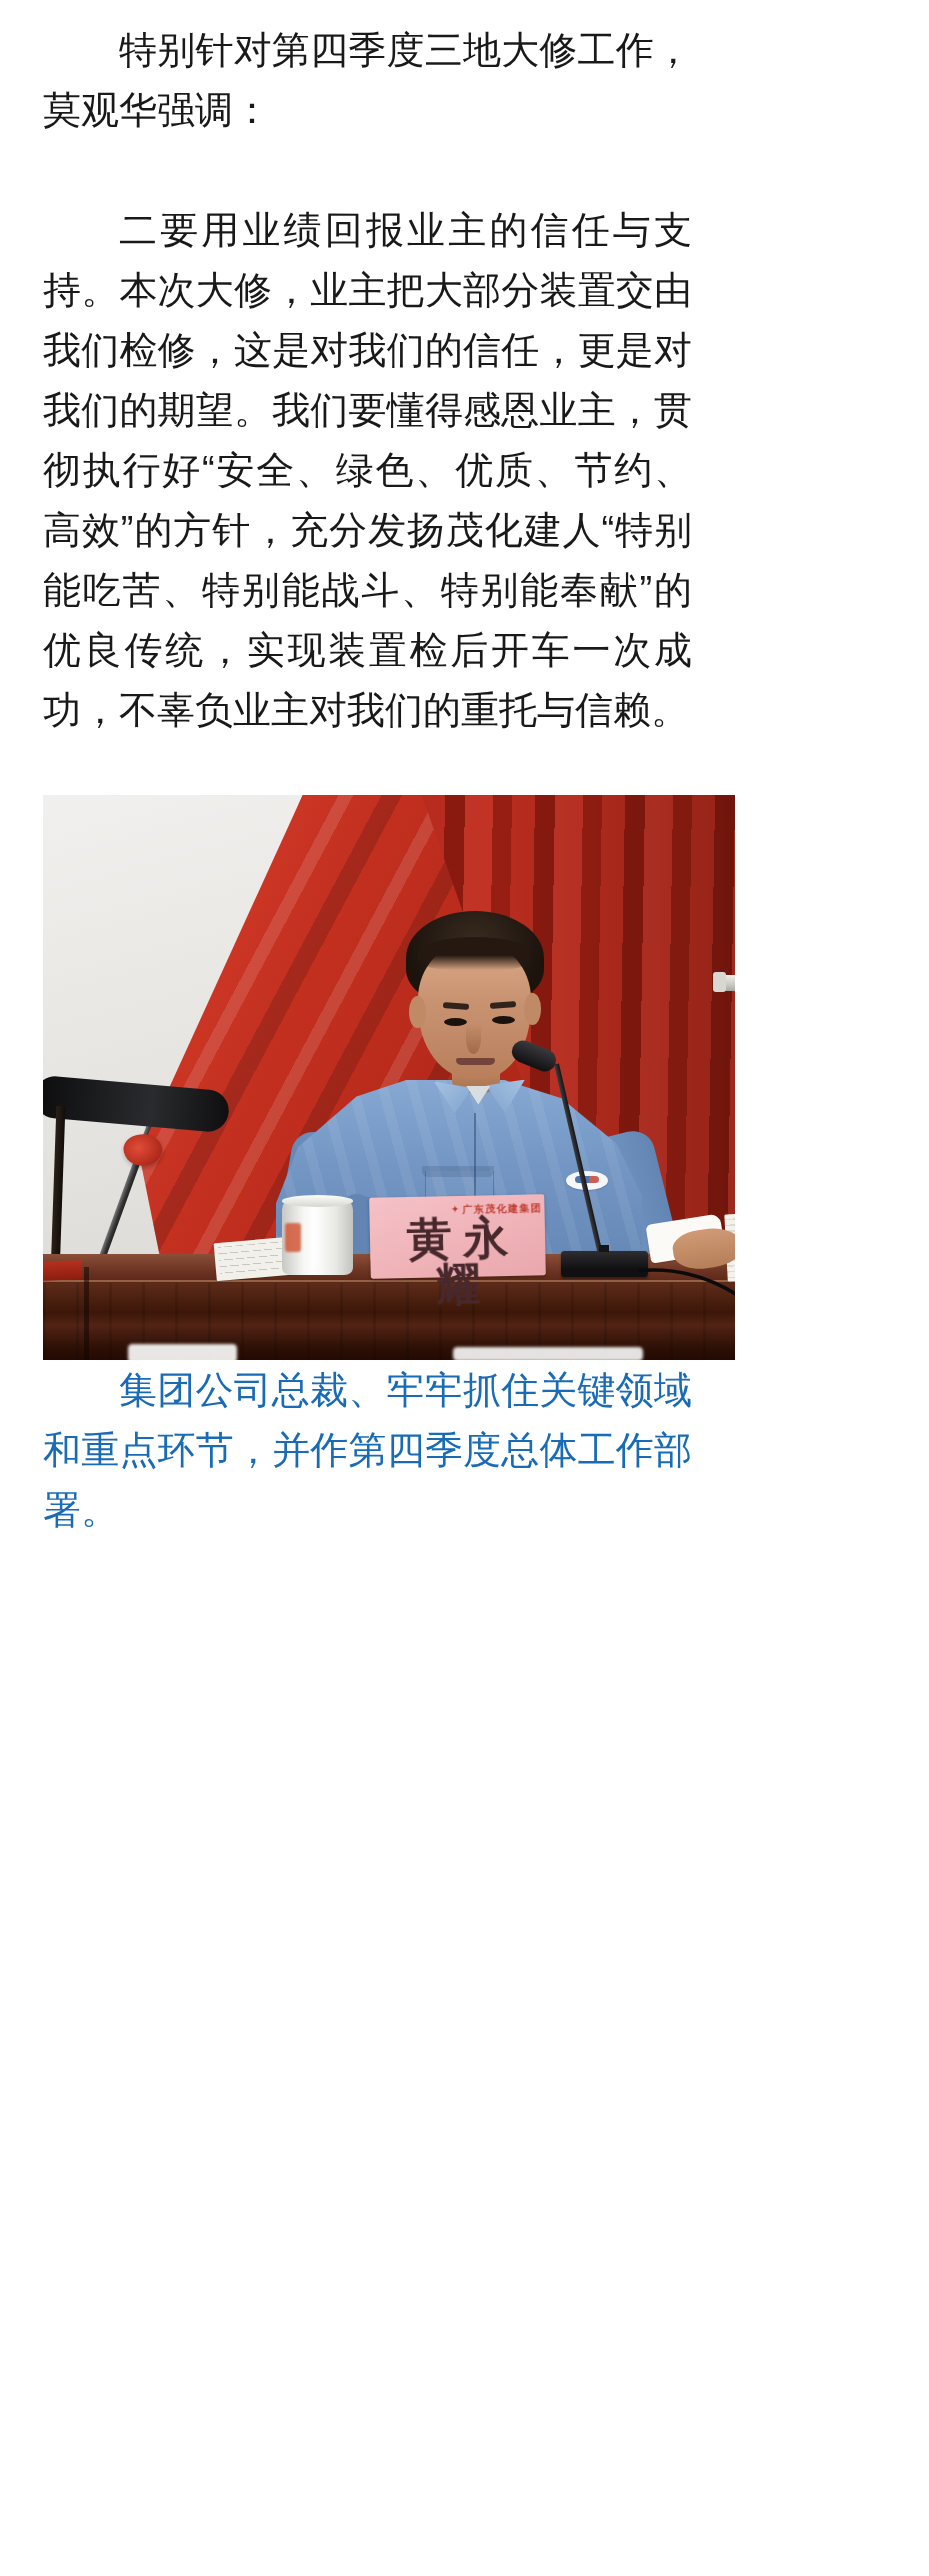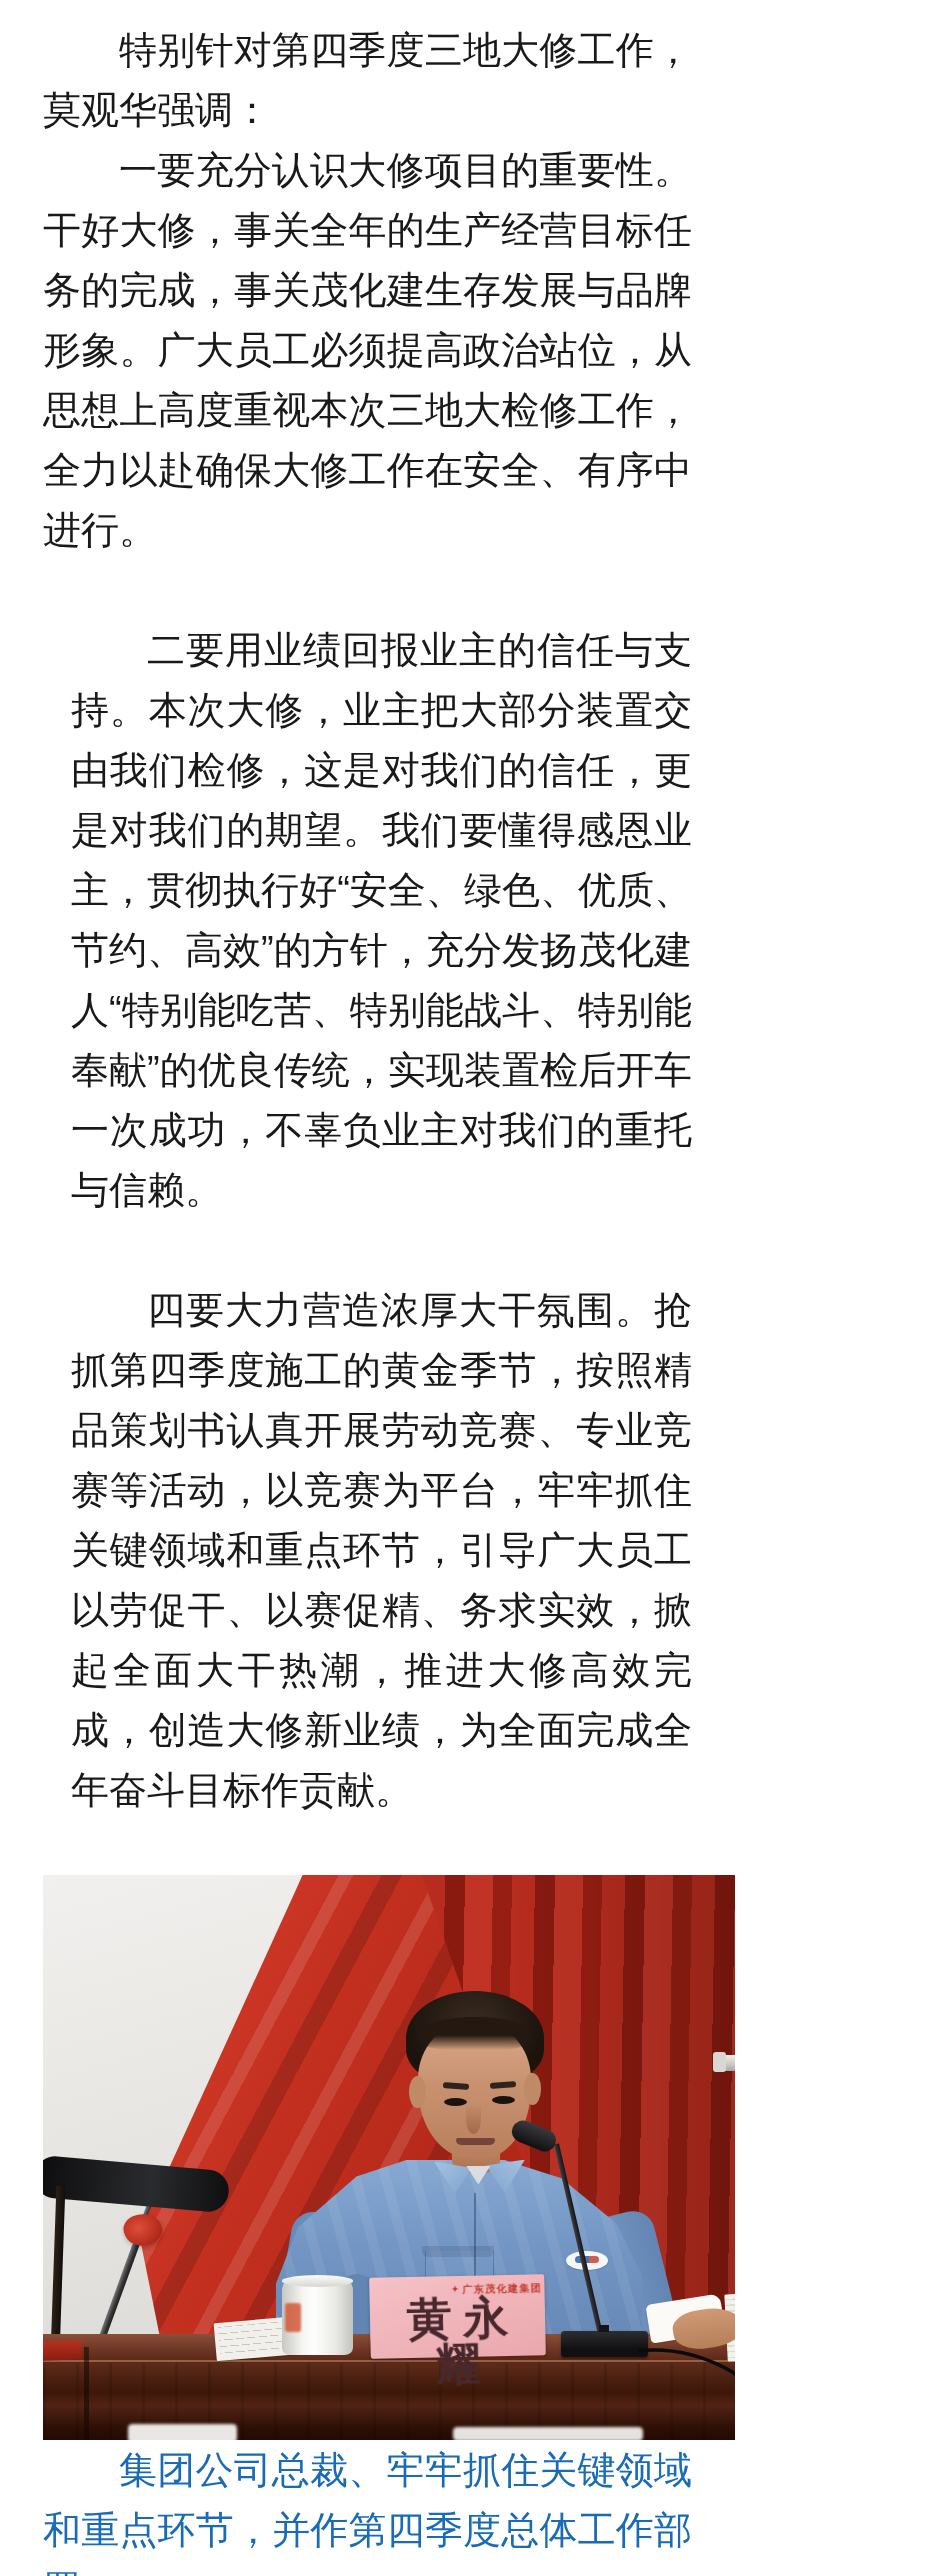--- a/index.html
+++ b/index.html
@@ -2,21 +2,21 @@
 <html style="font-size:11.6px"><head>
 <meta charset="utf-8">
 <style>
   html,body{margin:0;padding:0;background:#ffffff;}
   .page{position:relative;width:735px;height:2576px;box-sizing:border-box;
         padding:19.5px 43px 0;background:#ffffff;overflow:hidden;
         font-family:"Liberation Sans",sans-serif;}
   
   .body-para{margin:0;font-size:38px;line-height:60px;color:#191919;
     text-align:justify;text-indent:2em;line-break:strict;letter-spacing:0;}
-  .body-para.gap{margin-top:60px;margin-left:28px;}
+  .body-para.gap{margin-top:60px;}
   .caption{margin:0;font-size:38px;line-height:60px;color:#1a6bb5;
     text-align:justify;text-indent:2em;line-break:strict;}
   
   .photo{position:relative;width:843px;height:565px;margin-top:55px;
          overflow:hidden;background:#e7e6e3;}
   .photo *{position:absolute;}
   .ph-curtain{inset:0;background:
     linear-gradient(90deg,rgba(0,0,0,.28) 0%,rgba(0,0,0,0) 20%,rgba(0,0,0,0) 55%,rgba(0,0,0,.30) 100%),
     repeating-linear-gradient(91deg,#971e12 0 19px,#b72c1e 19px 42px,#8a1a0f 42px 62px,#c03325 62px 90px),
     #a82417;}
@@ -171,23 +171,21 @@
     background:rgba(250,250,248,.92);filter:blur(1.4px);}
   .it-sliver2{left:410px;top:552px;width:190px;height:14.5px;border-radius:4.3px;
     background:rgba(250,250,248,.9);filter:blur(1.4px);}
 </style>
 </head>
 <body>
 
 <div class="page">
 
   <p class="body-para">特别针对第四季度三地大修工作，莫观华强调：</p>
-  <p class="body-para">一要充分认识大修项目的重要性。干好大修，事关全年的生产经营目标任务的完成，事关茂化建生存发展与品牌形象。广大员工必须提高政治站位，从思想上高度重视本次三地大检修工作，全力以赴确保大修工作在安全、有序中进行。</p>
   <p class="body-para gap">二要用业绩回报业主的信任与支持。本次大修，业主把大部分装置交由我们检修，这是对我们的信任，更是对我们的期望。我们要懂得感恩业主，贯彻执行好“安全、绿色、优质、节约、高效”的方针，充分发扬茂化建人“特别能吃苦、特别能战斗、特别能奉献”的优良传统，实现装置检后开车一次成功，不辜负业主对我们的重托与信赖。</p>
-  <p class="body-para gap">四要大力营造浓厚大干氛围。抢抓第四季度施工的黄金季节，按照精品策划书认真开展劳动竞赛、专业竞赛等活动，以竞赛为平台，牢牢抓住关键领域和重点环节，引导广大员工以劳促干、以赛促精、务求实效，掀起全面大干热潮，推进大修高效完成，创造大修新业绩，为全面完成全年奋斗目标作贡献。</p>
 
   <div class="photo">
     <div class="ph-curtain"></div>
     <div class="ph-wall"></div>
     <div class="ph-pole"></div>
     <div class="ph-flag"></div>
     <div class="ph-knot"></div>
 
     <div class="ph-screen">
       <div class="scr-glare"></div>

